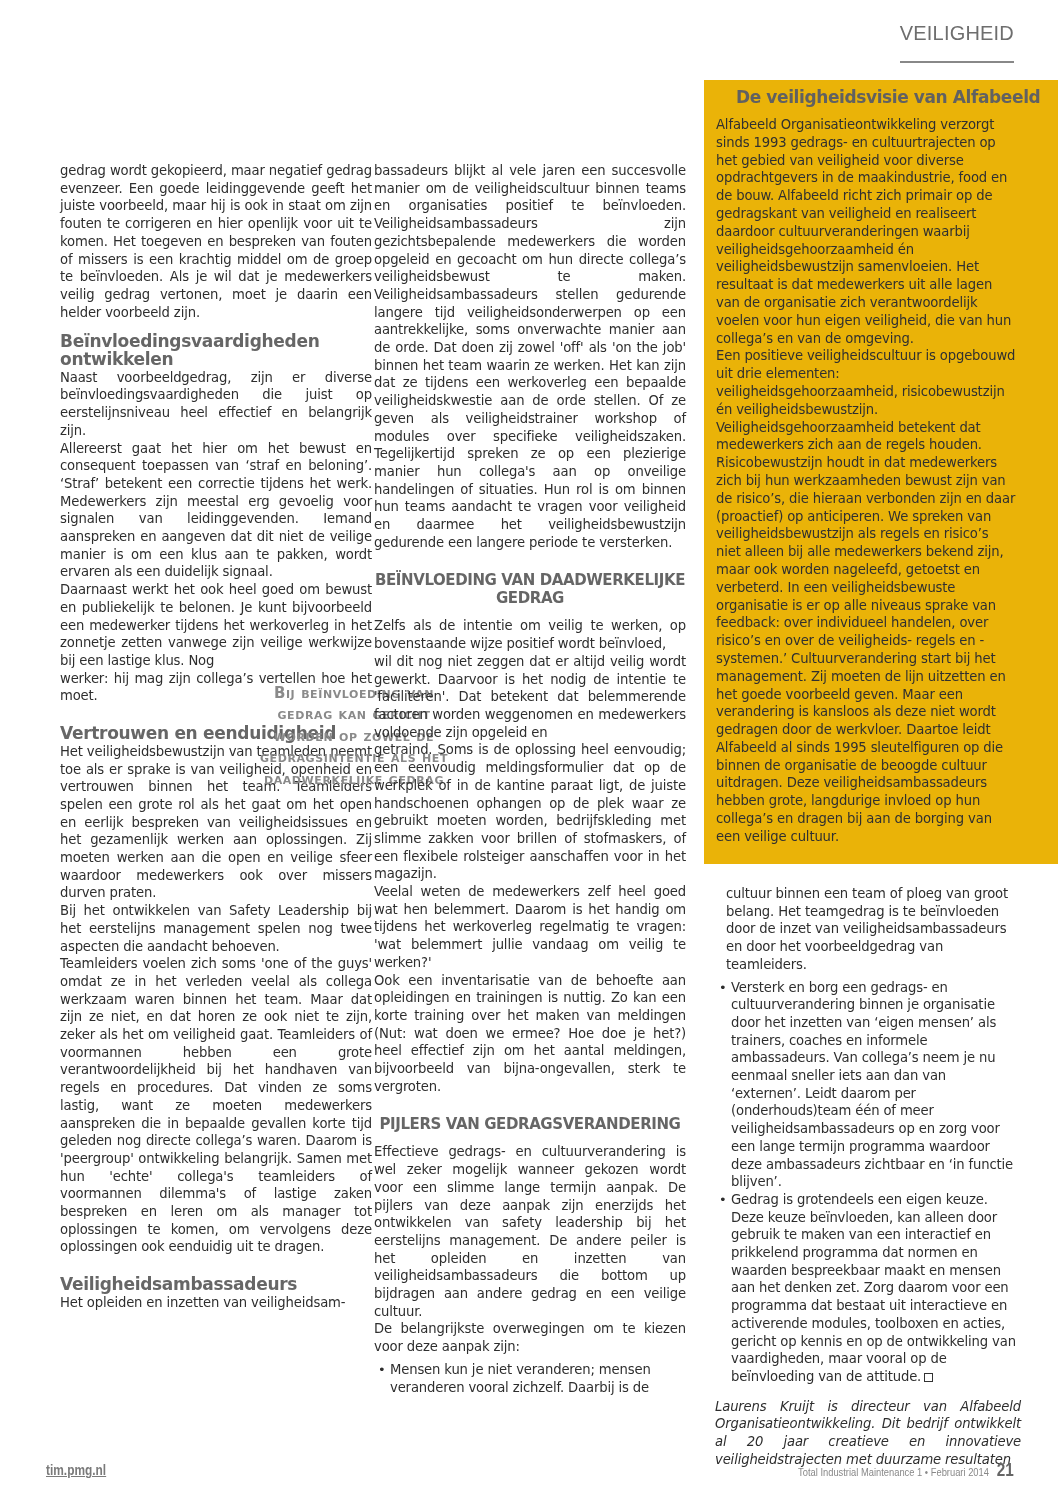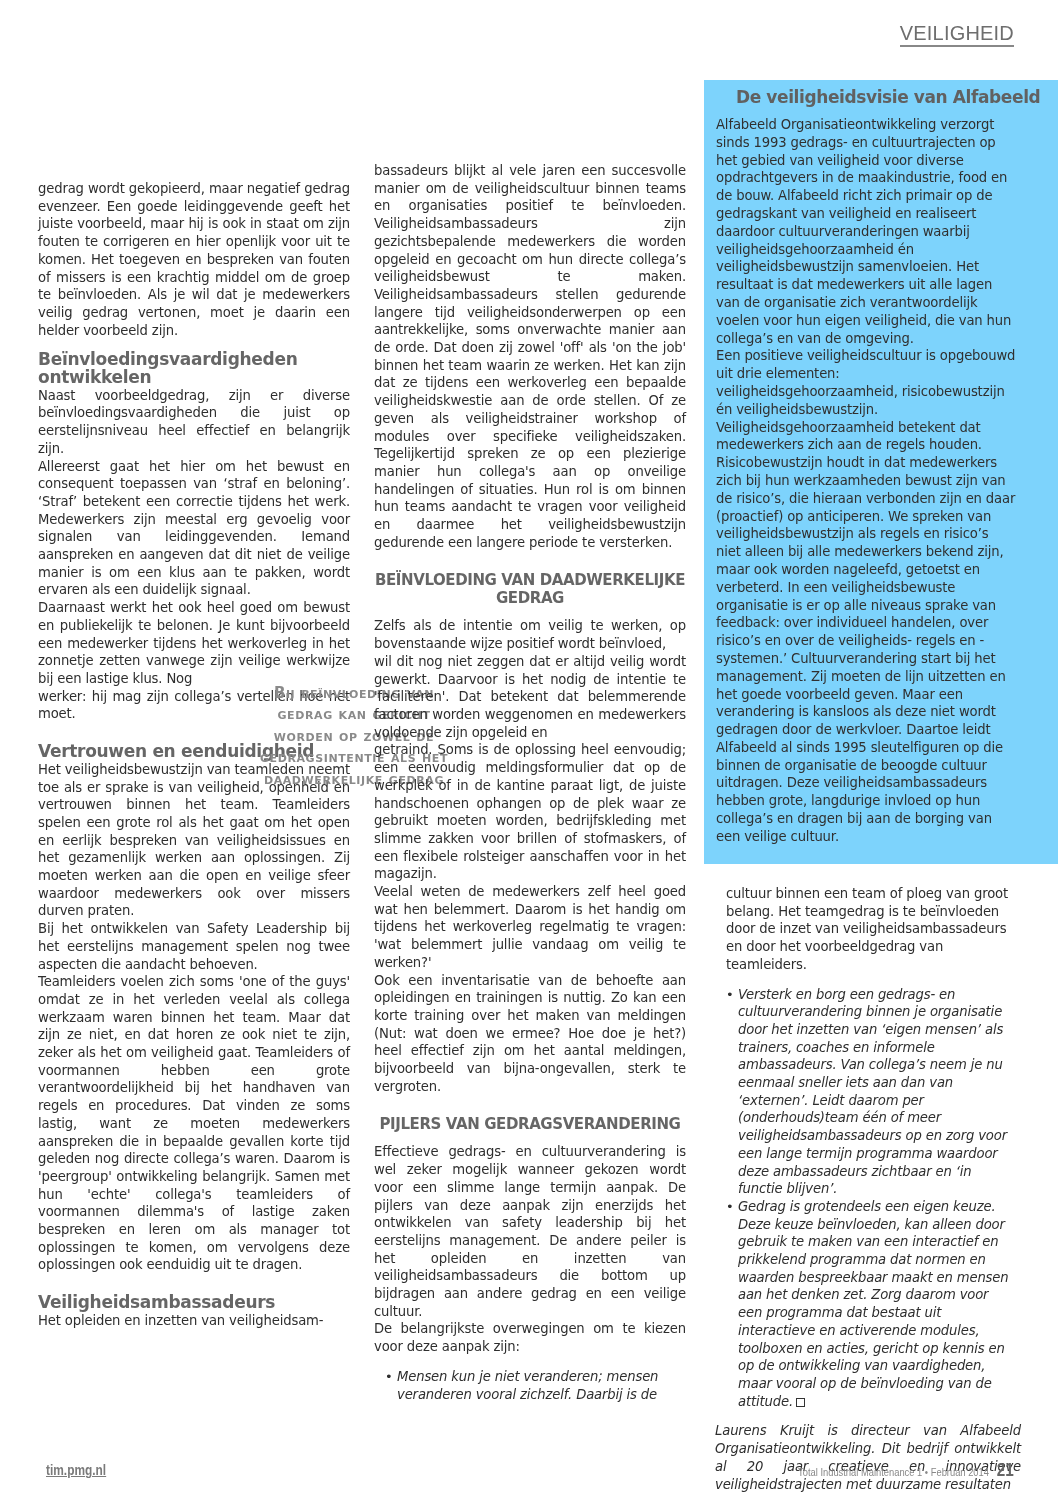--- a/index.html
+++ b/index.html
@@ -4,28 +4,28 @@
 <style>
   html, body { margin: 0; padding: 0; background: #ffffff; }
   body {
     width: 1058px; height: 1496px; position: relative; overflow: hidden;
     font-family: "DejaVu Sans", sans-serif; color: #2e2e2e;
   }
   .section-tag {
     position: absolute; right: 44px; top: 22px;
     font-family: "Liberation Sans", sans-serif;
     font-size: 20px; color: #6e6e6e; letter-spacing: 0.2px;
-    border-bottom: 2px solid #888; padding-bottom: 1px; line-height: 22px;
+    border-bottom: 2px solid #888; padding-bottom: 17px; line-height: 22px;
   }
   .col {
     position: absolute; font-size: 13.2px; line-height: 17.7px;
     text-align: justify; letter-spacing: -0.15px;
   }
   .col p { margin: 0; }
-  .col1 { left: 38px; top: 162px; width: 312px; margin-top: 18px; }
+  .col1 { left: 60px; top: 162px; width: 312px; }
   .col2 { left: 374px; top: 162px; width: 312px; }
   .col3 { left: 715px; top: 885px; width: 306px; text-align: left; }
   .sub-h {
     font-weight: bold; color: #666; font-size: 17px;
     margin-top: 12px !important; text-align: left; letter-spacing: -0.3px;
   }
   .cap-h {
     font-weight: bold; color: #666; font-size: 15px; line-height: 18px;
     text-transform: uppercase; margin-top: 20px !important; margin-bottom: 10px !important;
     text-align: center; letter-spacing: -0.4px;
@@ -33,32 +33,32 @@
   .float-left { width: 228px; text-align: justify; }
   .pull-quote {
     position: absolute; left: 254px; top: 683px; width: 200px;
     font-family: "DejaVu Sans", sans-serif; font-weight: bold;
     color: #8a8a8a; font-size: 15px; line-height: 21.4px;
     text-align: center; letter-spacing: 0.6px; font-variant: small-caps;
   }
   .wrap-right { margin-left: 86px; }
   .sidebar {
     position: absolute; left: 704px; top: 80px; width: 354px; height: 784px;
-    background: #7dd3fc;
+    background: #eab308;
     text-decoration: underline;
   }
   .sidebar h2 {
     margin: 0; position: absolute; left: 32px; top: 7px;
     font-size: 17px; font-weight: bold; color: #616161; letter-spacing: -0.4px;
   }
   .sidebar .body {
     position: absolute; left: 12px; top: 36px; width: 300px;
     font-size: 13.2px; line-height: 17.8px; color: #303030; letter-spacing: -0.15px;
   }
-  ul.bullets { list-style: none; padding: 0; margin: 12px; font-style: italic; }
+  ul.bullets { list-style: none; padding: 0; margin: 5px; }
   ul.bullets li { position: relative; padding-left: 11px; text-align: left; }
   ul.bullets li::before {
     content: "\2022"; position: absolute; left: -1px; top: 0; font-size: 13px;
   }
   .bullet-cont { padding-left: 11px; }
   .end-mark { display: inline-block; width: 9px; height: 9px; border: 1.6px solid #333; box-sizing: border-box; vertical-align: -1px; margin-left: 3px; }
   .author { font-style: italic; margin-top: 12px !important; text-align: justify; }
   .footer-left {
     position: absolute; left: 46px; top: 1462px; font-size: 14px; font-weight: bold;
     color: #7a7a7a; text-decoration: underline; font-family: "Liberation Sans", sans-serif;

